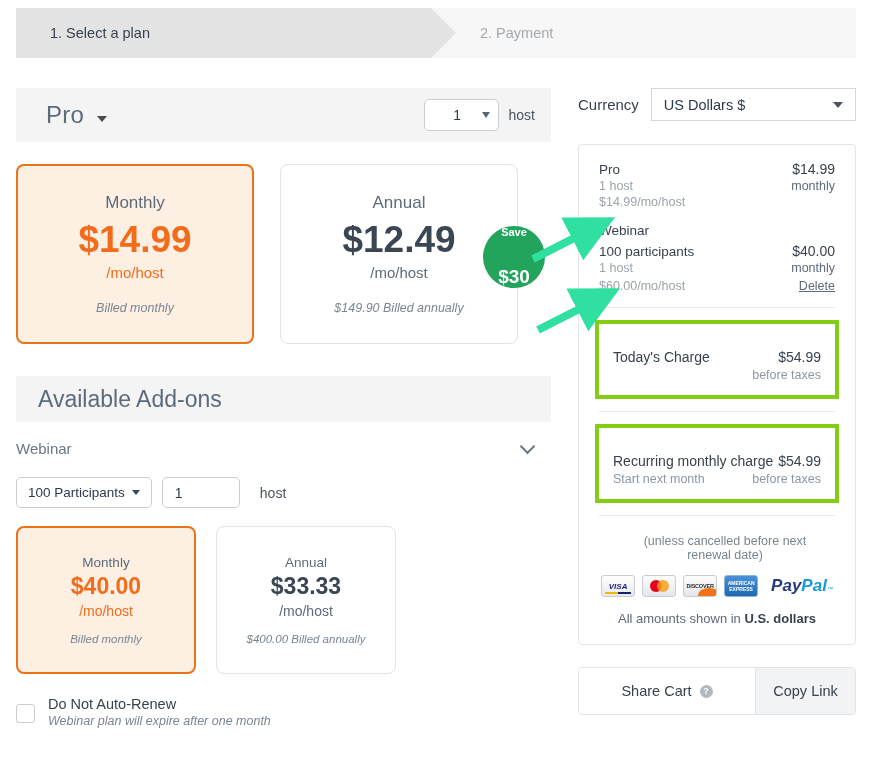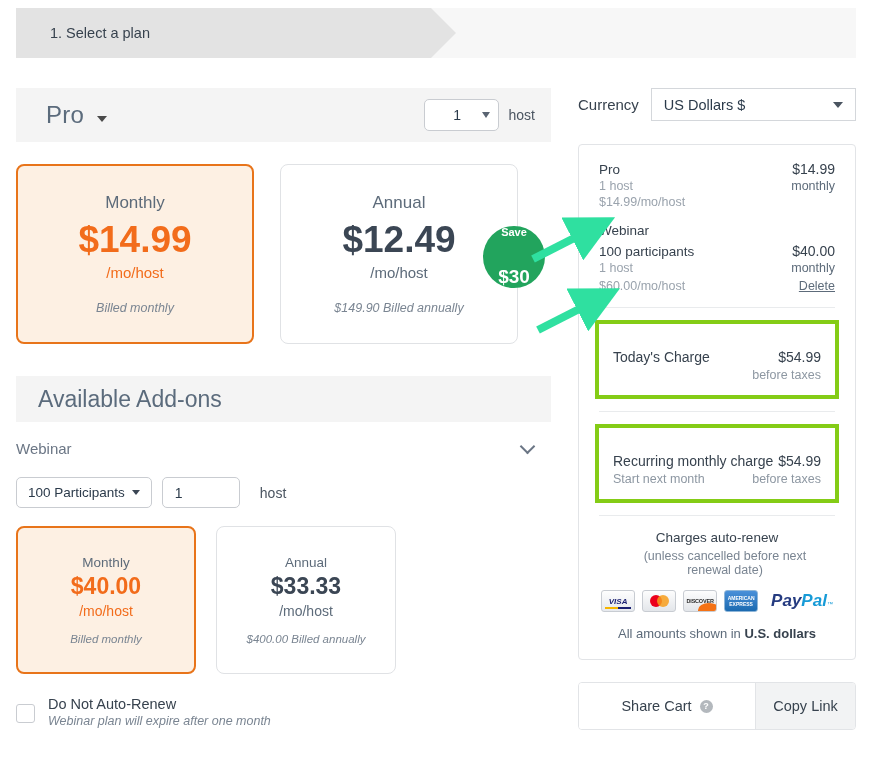--- a/index.html
+++ b/index.html
@@ -356,20 +356,23 @@
   
   .arrows { position: absolute; left: 0; top: 0; width: 870px; height: 768px; pointer-events: none; z-index: 20; }
 </style>
 </head>
 <body>
 
 <div class="stepbar">
   <div class="step step-1">
     <span>1. Select a plan</span>
   </div>
+  <div class="step step-2">
+    <span>2. Payment</span>
+  </div>
 </div>
 
 <div class="left-col">
 
   <div class="plan-header">
     <div>
       <span class="plan-name">Pro</span>
       <span class="caret-dn"></span>
     </div>
     <div class="spacer"></div>
@@ -510,21 +513,20 @@
           <div class="chg-bot">
             <span class="chg-sub">Start next month</span>
             <span class="chg-tax">before taxes</span>
           </div>
         </div>
       </div>
 
       <div class="hr"></div>
 
       <div class="renew">
-        <div class="renew-1">Charges auto-renew</div>
         <div class="renew-2">(unless cancelled before next renewal date)</div>
       </div>
 
       <div class="cards-icons">
         <div class="cc cc-visa">
             <span>VISA</span>
           </div>
         <div class="cc cc-mc">
           <i class="circ c1"></i>
             <i class="circ c2"></i>

